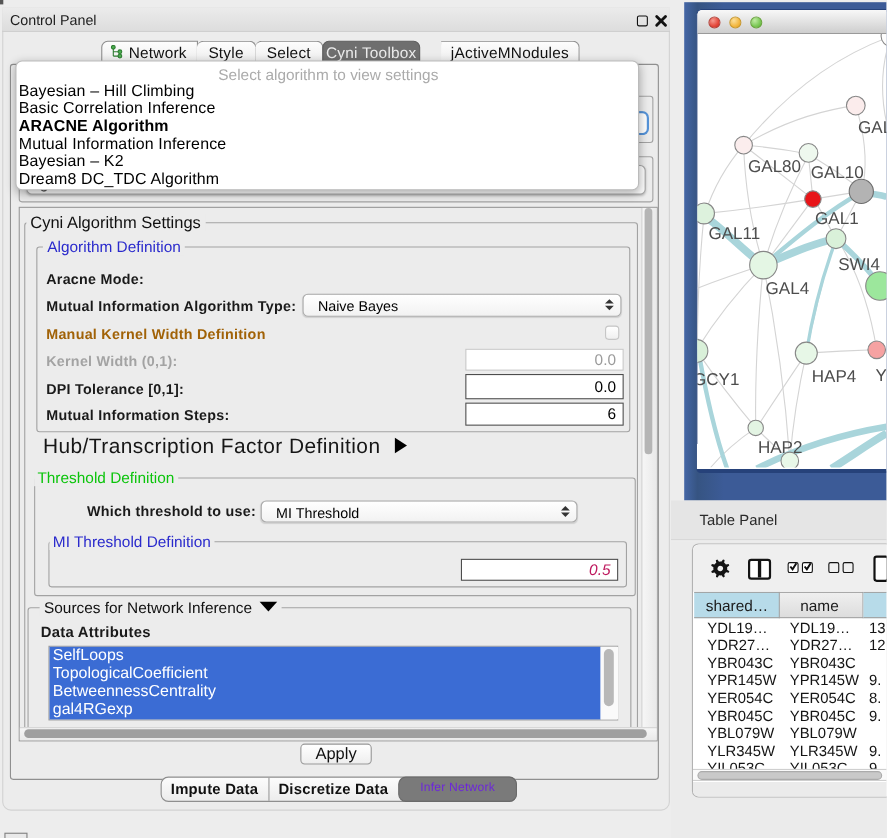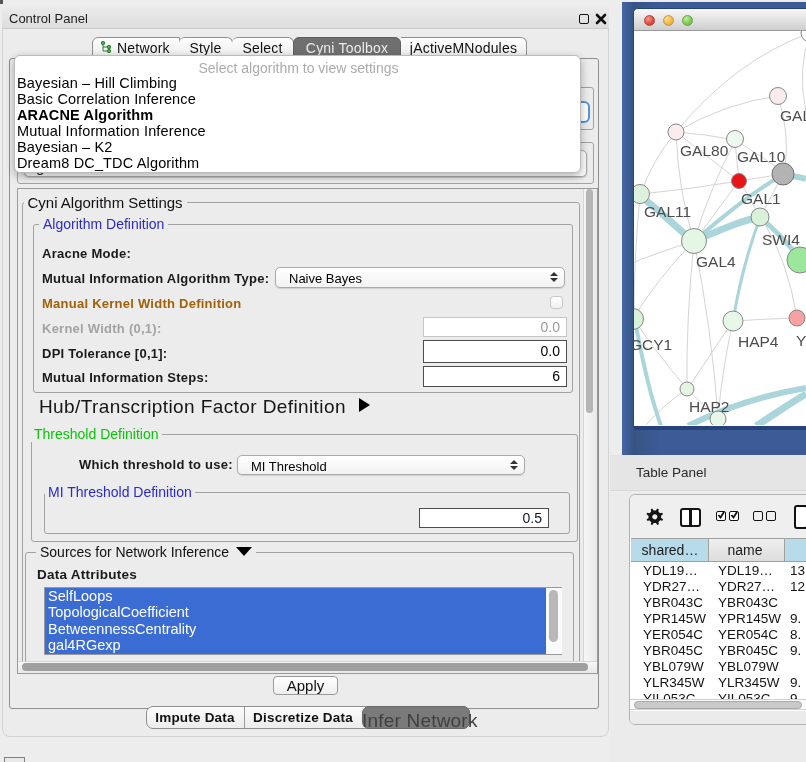--- a/index.html
+++ b/index.html
@@ -163,21 +163,21 @@
 <svg class="abs" style="left:100px;top:41px;" width="12" height="13" viewBox="0 0 12 13">
     <g stroke="#2e7d32" stroke-width="1" fill="#4caf50">
       <path d="M3,2 L3,10 M3,6 L9,6 M3,10 L9,10" fill="none"></path>
       <circle cx="3" cy="2" r="1.7"></circle>
       <circle cx="9" cy="6" r="1.7"></circle>
       <circle cx="9" cy="10" r="1.7"></circle>
     </g>
   </svg>
 <div class="toptab" style="left:179px;width:54px;border-left:none;">Style</div>
 <div class="toptab" style="left:232px;width:62px;border-left:none;">Select</div>
-<div class="toptab" style="left:293px;width:108px;background:#6f6f6f;color:#ececec;border-color:#5f5f5f;">Cyni Toolbox</div>
+<div class="toptab" style="left:293px;width:89px;background:#6f6f6f;color:#ececec;border-color:#5f5f5f;">Cyni Toolbox</div>
 <div class="toptab" style="left:401px;width:126px;border-left:none;border-radius:0 6px 0 0;">jActiveMNodules</div>
 
 <div class="abs" style="left:17px;top:87px;width:577px;height:43px;border:1px solid #a2a2a2;border-radius:3px;"></div>
 <div class="abs" style="left:576px;top:101px;width:14px;height:22px;background:#fff;border:2.5px solid #5593d8;border-radius:0 6px 6px 0;border-left:none;"></div>
 <div class="abs" style="left:17px;top:142px;width:577px;height:42px;border:1px solid #a2a2a2;border-radius:3px;"></div>
 <div class="abs" style="left:24px;top:150px;width:563px;height:27px;background:#fdfdfd;border:1px solid #a8a8a8;border-radius:5px;box-shadow:0 1px 2px rgba(0,0,0,0.2);">
     <span style="position:absolute;left:11px;top:7px;font-size:15px;color:#222;">g</span>
   </div>
 
 <div class="abs" style="left:17px;top:188px;width:581px;height:486px;background:#ececec;border:1px solid #9a9a9a;"></div>
@@ -221,21 +221,21 @@
         <span class="ctext">MI Threshold</span>
         <span class="carr" style="top:4px;">
           <span class="tri-u"></span>
           <span class="tri-d"></span>
         </span>
       </div>
 
   <div class="grp" style="left:26px;top:303px;width:526px;height:42px;">
         <span class="glab" style="color:#2a2acc;left:0px;padding:0 3px;">MI Threshold Definition</span>
       </div>
-  <div class="tfield" style="left:401px;top:319px;width:130px;height:20px;border:1px solid #4d4d4d;color:#0f172a;line-height:18px;">0.5</div>
+  <div class="tfield" style="left:401px;top:319px;width:143px;height:20px;border:1px solid #4d4d4d;color:#be185d;line-height:18px;font-style:italic;">0.5</div>
 
   <div class="grp" style="left:7px;top:363px;width:549px;height:120px;">
         <span class="glab" style="color:#111;left:10px;">Sources for Network Inference <span style="display:inline-block;width:0;height:0;border-left:8px solid transparent;border-right:8px solid transparent;border-top:9px solid #000;vertical-align:1px;margin-left:3px;"></span></span>
       </div>
   <div class="blab abs" style="left:19px;top:378px;font-size:13.5px;">Data Attributes</div>
 
   <div class="abs" style="left:26px;top:398px;width:518px;height:68px;border:1px solid #9a9a9a;background:#fff;">
     <div class="abs" style="left:0;top:0;width:501px;height:66px;background:#3b6cd4;color:#fff;font-size:14.5px;line-height:16.4px;padding-left:3px;">SelfLoops<br>TopologicalCoefficient<br>BetweennessCentrality<br>gal4RGexp</div>
     <div class="abs" style="left:501px;top:0;width:16px;height:66px;background:#fafafa;"></div>
     <div class="abs" style="left:504px;top:2px;width:9px;height:52px;background:#b8b8b8;border-radius:5px;"></div>
@@ -249,20 +249,20 @@
 <div class="abs" style="left:18px;top:661px;width:579px;height:12px;background:linear-gradient(#f6f6f6,#e9e9e9);border-top:1px solid #d5d5d5;"></div>
 <div class="abs" style="left:22px;top:663px;width:566px;height:8px;background:#9f9f9f;border-radius:4px;"></div>
 
 <div class="abs" style="left:273px;top:676px;width:65px;height:19px;background:linear-gradient(#ffffff,#eeeeee);border:1px solid #9a9a9a;border-radius:4px;text-align:center;font-size:15px;line-height:17px;color:#111;">Apply</div>
 
 <div class="abs" style="left:146px;top:706px;width:324px;height:23px;border:1px solid #8f8f8f;border-radius:7px;background:linear-gradient(#fcfcfc,#ececec);"></div>
 <div class="abs" style="left:244px;top:707px;width:1px;height:21px;background:#9a9a9a;"></div>
 <div class="btab" style="left:146px;top:710px;width:98px;font-weight:bold;color:#111;">Impute Data</div>
 <div class="btab" style="left:244px;top:710px;width:118px;font-weight:bold;color:#111;">Discretize Data</div>
 <div class="abs" style="left:362px;top:706px;width:108px;height:23px;background:#7a7a7a;border:1px solid #6a6a6a;border-radius:7px;"></div>
-<div class="btab" style="left:362px;top:710px;width:108px;color:#404040;font-size:19px;font-weight:normal;">Infer Network</div>
+<div class="btab" style="left:362px;top:710px;width:108px;color:#6d28d9;font-size:11px;font-weight:normal;">Infer Network</div>
 
 <div class="abs" style="left:4px;top:757px;width:21px;height:10px;border:1.5px solid #808080;background:#e9e9e9;"></div>
 
 <div class="abs" style="left:14px;top:55px;width:567px;height:118px;background:#fff;border:1px solid #bbbbbb;border-radius:6px;box-shadow:0 3px 9px rgba(0,0,0,0.3);z-index:10;overflow:hidden;">
   <div class="abs" style="left:0;top:4px;width:567px;text-align:center;font-size:14px;color:#ababab;">Select algorithm to view settings</div>
   <div class="abs" style="left:2px;top:19px;font-size:14.5px;color:#000;line-height:16px;white-space:nowrap;letter-spacing:0.15px;">Bayesian – Hill Climbing<br>Basic Correlation Inference<br><b>ARACNE Algorithm</b><br>Mutual Information Inference<br>Bayesian – K2<br>Dream8 DC_TDC Algorithm</div>
 </div>
 
 </body></html>

